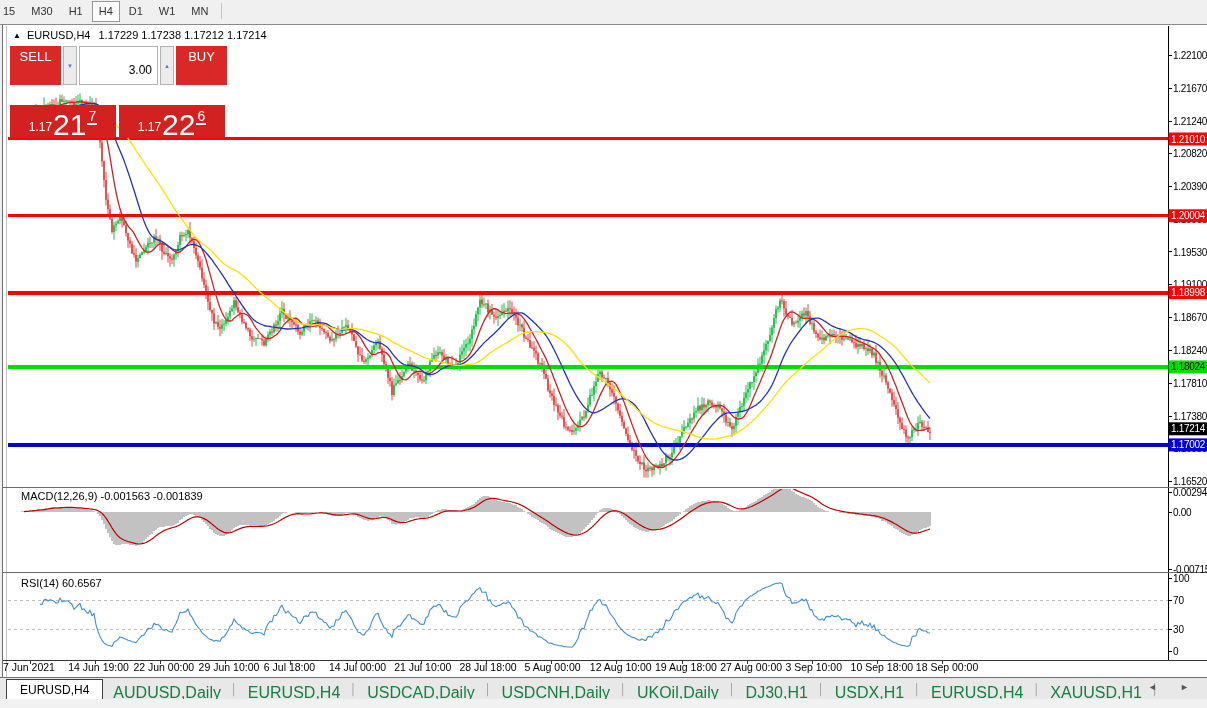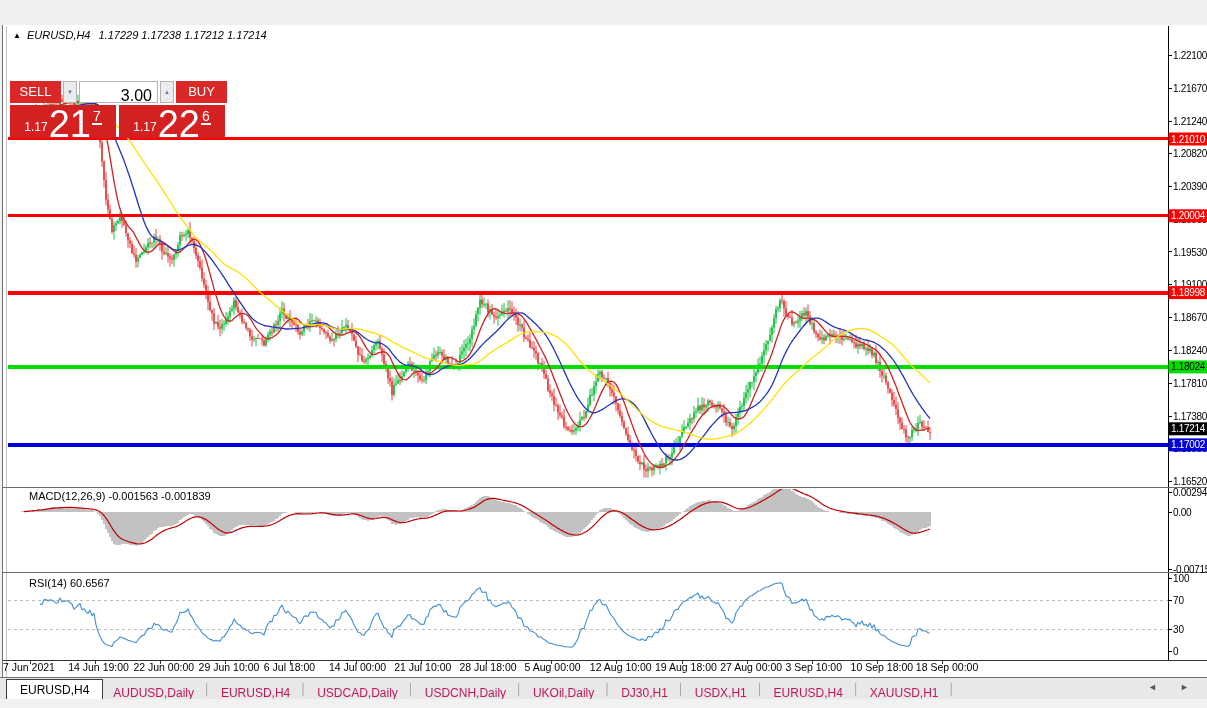--- a/index.html
+++ b/index.html
@@ -7,47 +7,47 @@
           font-family:"Liberation Sans",sans-serif;-webkit-font-smoothing:antialiased;}
   svg{position:absolute;left:0;top:0;font-family:"Liberation Sans",sans-serif;}
   
   .toolbar{position:absolute;left:0;top:0;width:1207px;height:24px;background:#f0f0f0;
            border-bottom:1px solid #8a8a8a;z-index:4;white-space:nowrap;overflow:hidden;}
   .tf-btn{display:inline-block;height:17px;line-height:17px;padding:1px 6px;margin:1px 1px 0 1px;
           font-size:11px;color:#333;border:1px solid transparent;}
   .tf-btn.active{background:#fbfbfb;border:1px solid #979797;}
   .toolbar-divider{display:inline-block;width:1px;height:16px;background:#c6c6c6;vertical-align:middle;margin:0 5px;}
   
-  .chart-title{position:absolute;left:13px;top:29px;z-index:3;font-size:11px;color:#000;font-style:italic;}
+  .chart-title{position:absolute;left:13px;top:29px;z-index:3;font-size:11px;color:#000;}
   .chart-title .collapse{font-size:8px;margin-right:6px;position:relative;top:-1px;}
   .chart-title .sym{margin-right:8px;}
-  .ind-label{position:absolute;left:27px;z-index:3;font-size:11px;color:#000;background:#fff;padding:0 2px;}
+  .ind-label{position:absolute;left:19px;z-index:3;font-size:11px;color:#000;background:#fff;padding:0 2px;}
   #macd-label{top:490px;}
   #rsi-label{top:577px;}
   
   .trade-panel{position:absolute;left:10px;top:46px;z-index:5;width:217px;}
-  .tp-row1{display:flex;height:22px;gap:2px;margin-top:35px;}
+  .tp-row1{display:flex;height:39px;gap:2px;}
   .tp-btn{width:51px;background:#da2828;color:#fff;font-size:13px;text-align:center;line-height:22px;cursor:default;}
   .tp-spin{width:14px;background:#ececec;border:1px solid #b3b3b3;box-sizing:border-box;
            display:flex;align-items:center;justify-content:center;}
   .tp-spin .tri{font-size:6px;color:#5a7aa8;line-height:6px;}
   .tp-vol{flex:1;min-width:0;border:1px solid #b3b3b3;box-sizing:border-box;background:#fff;
-          text-align:right;padding:8px 5px 0 0;font-size:16px;font-family:"Liberation Sans",sans-serif;color:#000;}
-  .tp-row2{display:flex;gap:3px;margin-top:2px;}
+          text-align:right;padding:8px 5px 0 0;font-size:12px;font-family:"Liberation Sans",sans-serif;color:#000;}
+  .tp-row2{display:flex;gap:3px;margin-top:20px;}
   .tp-quote{width:106px;height:33px;background:#d32020;color:#fff;display:flex;
             align-items:flex-end;justify-content:center;}
   .q-small{font-size:12px;margin:0 1px 4px 0;}
-  .q-big{font-size:38px;line-height:27px;}
+  .q-big{font-size:30px;line-height:27px;}
   .q-sup{font-size:14px;line-height:14px;margin:0 0 13px 1px;border-bottom:2px solid #fff;padding:0 1px;}
   
   .tab-bar{position:absolute;left:0;top:677px;width:1207px;height:22px;background:#e8e8e8;
            border-top:1px solid #6f6f6f;z-index:4;display:flex;align-items:center;white-space:nowrap;}
   .tab-active{background:#fff;border:1px solid #3e3e3e;border-bottom:none;height:20px;line-height:20px;
               padding:0 13px;margin-left:6px;font-size:12px;color:#000;}
-  .tab-inactive{font-size:12px;color:#be185d;padding:0 10px;margin-top:8px;}
+  .tab-inactive{font-size:16px;color:#15803d;padding:0 10px;margin-top:8px;}
   .tab-sep{color:#9a9a9a;font-size:11px;}
   .tab-scroll{position:absolute;top:4px;font-size:9px;color:#555;}
   #tab-scroll-left{right:50px;}
   #tab-scroll-right{right:18px;}
   .bottom-strip{position:absolute;left:0;top:699px;width:1207px;height:9px;background:#f1f1f1;z-index:4;}
 </style>
 </head>
 <body>
 
 <div id="screen">
@@ -1101,20 +1101,21 @@
       <g>
         <rect x="1168.5" y="438.4" width="38.5" height="13" fill="#0000dd"></rect>
         <text x="1171" y="448.4" font-size="10" fill="#ffffff" style="letter-spacing:-0.3px">1.17002</text>
       </g>
       <g>
         <rect x="1168.5" y="422.3" width="38.5" height="13" fill="#000000"></rect>
         <text x="1171" y="432.3" font-size="10" fill="#ffffff" style="letter-spacing:-0.3px">1.17214</text>
       </g>
     </svg>
 
+  <div class="toolbar" id="toolbar"><span class="tf-btn" style="margin-left: -4px;">15</span><span class="tf-btn">M30</span><span class="tf-btn">H1</span><span class="tf-btn active">H4</span><span class="tf-btn">D1</span><span class="tf-btn">W1</span><span class="tf-btn">MN</span><span class="toolbar-divider"></span></div>
 
   <div class="chart-title">
     <span class="collapse">▲</span><span class="sym">EURUSD,H4</span><span class="ohlc">1.17229 1.17238 1.17212 1.17214</span>
   </div>
 
   <div class="trade-panel">
     <div class="tp-row1">
       <div class="tp-btn">SELL</div>
       <div class="tp-spin">
         <span class="tri">▼</span>

